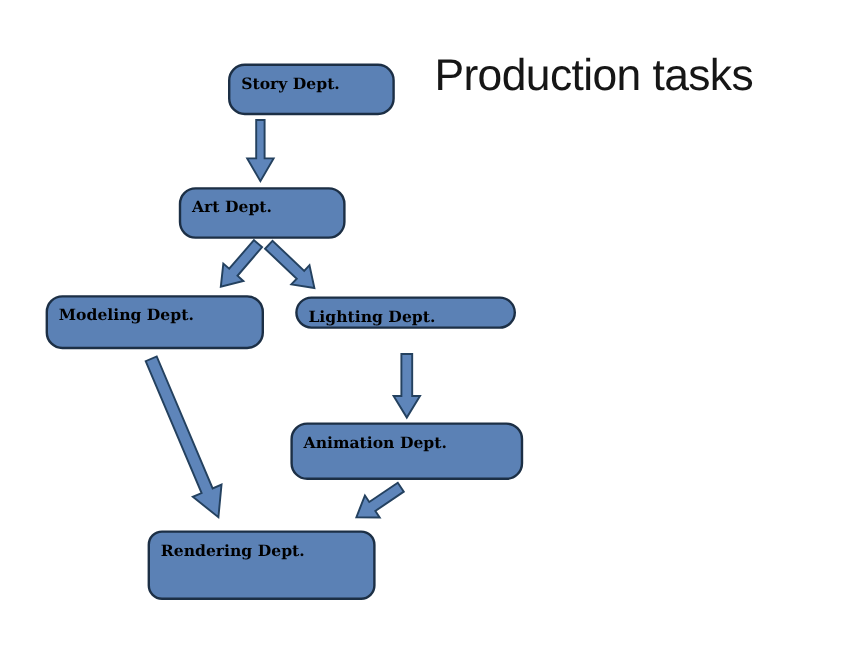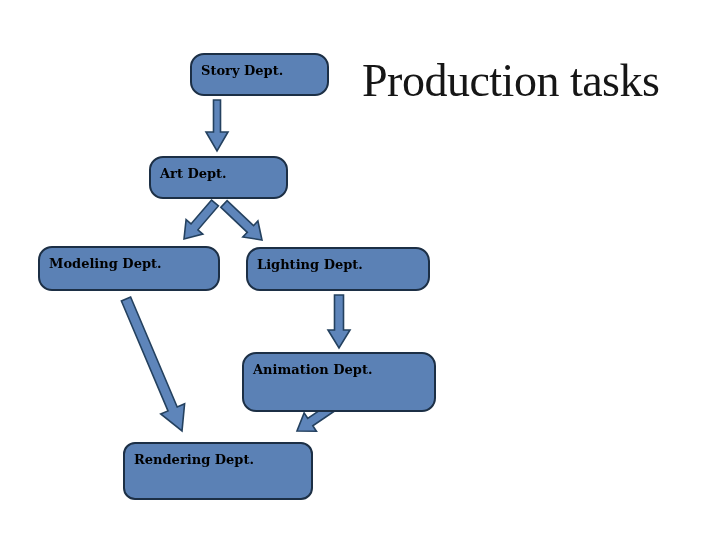--- a/index.html
+++ b/index.html
@@ -7,25 +7,25 @@
     position: relative;
     width: 720px;
     height: 540px;
     background: var(--bg, #ffffff);
     overflow: hidden;
     font-family: "Liberation Sans", sans-serif;
   }
   .slide-title {
     position: absolute;
     left: 362px;
-    top: 54px;
-    font-size: 46px;
+    top: 42px;
+    font-size: 37px;
     letter-spacing: -0.5px;
     color: var(--title-color, #161616);
-    font-family: Liberation Serif, serif;
+    font-family: Liberation Sans, sans-serif;
     white-space: nowrap;
   }
   .node {
     position: absolute;
     box-sizing: border-box;
     background: var(--node-fill, #5b81b5);
     border: 2px solid var(--node-border, #1c2f45);
     border-radius: 14px;
     padding: 6px 9px;
   }
@@ -33,22 +33,22 @@
     font-family: "DejaVu Serif", serif;
     font-weight: bold;
     font-size: 13px;
     line-height: 1.15;
     color: var(--label-color, #000000);
     white-space: nowrap;
   }
   .node-story     { left: 149px; top: 53px;  width: 139px; height: 43px; margin-left: 41px; }
   .node-art       { left: 149px; top: 156px; width: 139px; height: 43px; }
   .node-modeling  { left: 38px;  top: 246px; width: 182px; height: 45px; }
-  .node-lighting  { left: 246px; top: 247px; width: 184px; height: 44px; }
-  .node-animation { left: 242px; top: 352px; width: 194px; height: 60px; }
+  .node-lighting  { left: 246px; top: 247px; width: 184px; height: 27px; }
+  .node-animation { left: 242px; top: 352px; width: 194px; height: 48px; }
   .node-rendering { left: 123px; top: 442px; width: 190px; height: 58px; border-radius: 12px; }
   .arrow-layer {
     position: absolute;
     left: 0; top: 0;
     width: 720px; height: 540px;
     pointer-events: none;
   }
 </style>
 </head>
 <body>

